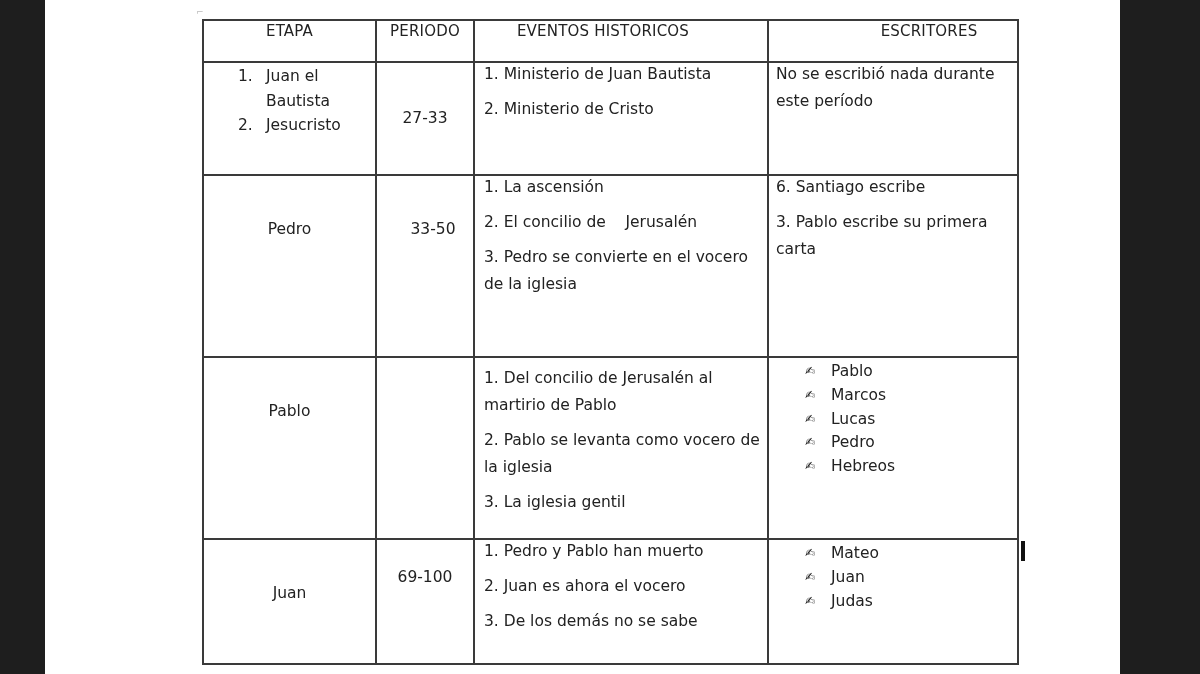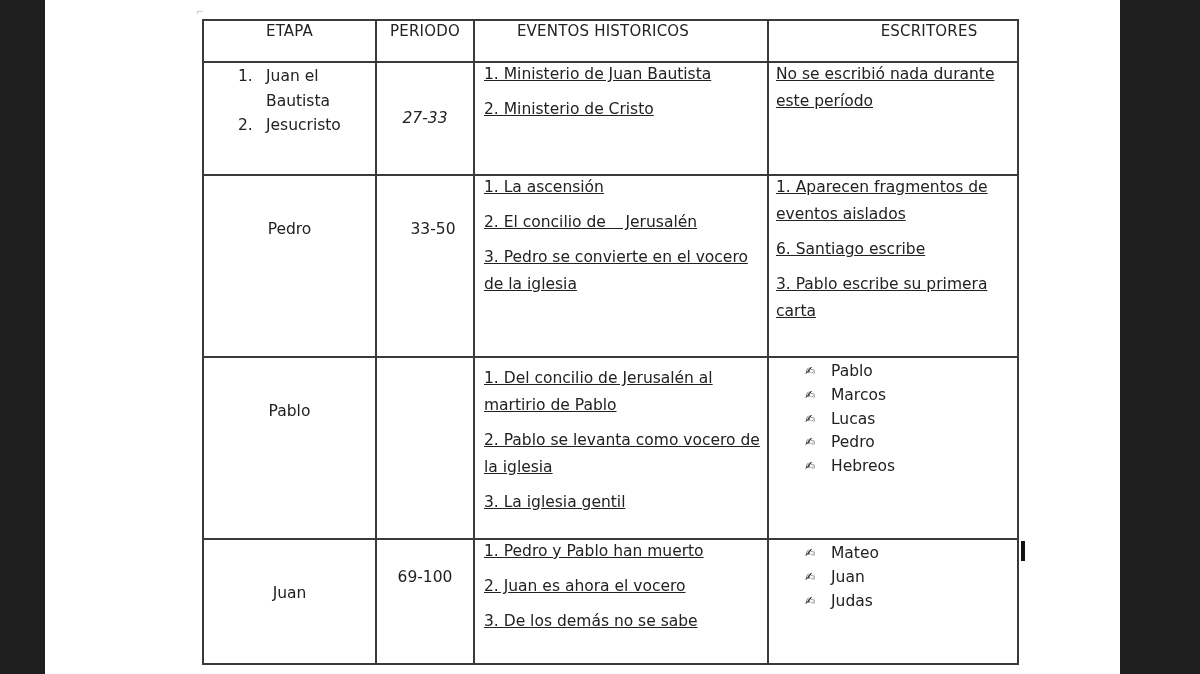--- a/index.html
+++ b/index.html
@@ -7,21 +7,21 @@
          font-family:"DejaVu Sans", sans-serif; color:#222; }
   .page { position:absolute; left:45px; top:0; width:1075px; height:674px; background:#ffffff; }
   .corner { position:absolute; color:#bbb; font-size:9px; line-height:9px; }
   .tbl { position:absolute; left:202px; top:19px; width:817px; height:646px; }
   .hline { position:absolute; left:0; width:817px; height:2px; background:#3a3a3a; }
   .vline { position:absolute; top:0; height:646px; width:2px; background:#3a3a3a; }
   .cell { position:absolute; font-size:15.5px; line-height:19px; box-sizing:border-box; }
   .hdr { text-align:center; top:3px; font-size:15px; letter-spacing:0.2px; }
   .center { display:flex; align-items:center; justify-content:center; text-align:center; }
   .ev { padding-left:9px; padding-right:4px; }
-  .ev p, .wr p { margin:0 0 8px 0; line-height:27px;text-decoration:underline; }
+  .ev p, .wr p { margin:0 0 8px 0; line-height:27px; }
   .bullets { list-style:none; margin:0; padding:0 0 0 36px; }
   .bullets li { line-height:23.8px; display:flex; align-items:center; }
   .bullets .ic { display:inline-block; width:26px; font-size:12px; color:#222; }
   .numlist { margin:0; padding:0; list-style:none; }
   .numlist li { display:flex; line-height:24.5px; }
   .numlist .n { width:28px; flex:0 0 28px; }
   .cursor { position:absolute; left:1021px; top:541px; width:4px; height:20px; background:#111; }
 </style>
 </head>
 <body>
@@ -58,38 +58,37 @@
       <li>
           <span class="n"></span>
           <span>Bautista</span>
         </li>
       <li>
           <span class="n">2.</span>
           <span>Jesucristo</span>
         </li>
     </ul>
   </div>
-  <div class="cell center" style="left:175px;top:44px;width:96px;height:111px;font-style:italic;">27-33</div>
+  <div class="cell center" style="left:175px;top:44px;width:96px;height:111px;">27-33</div>
   <div class="cell ev" style="left:273px;top:42px;width:292px;">
     <p>1. Ministerio de Juan Bautista</p>
     <p>2. Ministerio de Cristo</p>
   </div>
   <div class="cell ev wr" style="left:567px;top:42px;width:248px;padding-left:7px;">
     <p>No se escribió nada durante este período</p>
   </div>
 
   <div class="cell center" style="left:2px;top:157px;width:171px;height:110px;align-items:flex-start;padding-top:44px;">Pedro</div>
   <div class="cell center" style="left:175px;top:157px;width:112px;align-items:flex-start;padding-top:44px;">33-50</div>
   <div class="cell ev" style="left:273px;top:155px;width:292px;">
     <p>1. La ascensión</p>
     <p style="white-space:pre;">2. El concilio de    Jerusalén</p>
     <p>3. Pedro se convierte en el vocero de la iglesia</p>
   </div>
   <div class="cell ev wr" style="left:567px;top:155px;width:248px;padding-left:7px;">
-    <p>1. Aparecen fragmentos de eventos aislados</p>
     <p>6. Santiago escribe</p>
     <p>3. Pablo escribe su primera carta</p>
   </div>
 
   <div class="cell center" style="left:2px;top:339px;width:171px;align-items:flex-start;padding-top:44px;">Pablo</div>
   <div class="cell ev" style="left:273px;top:346px;width:292px;">
     <p>1. Del concilio de Jerusalén al martirio de Pablo</p>
     <p>2. Pablo se levanta como vocero de la iglesia</p>
     <p>3. La iglesia gentil</p>
   </div>

